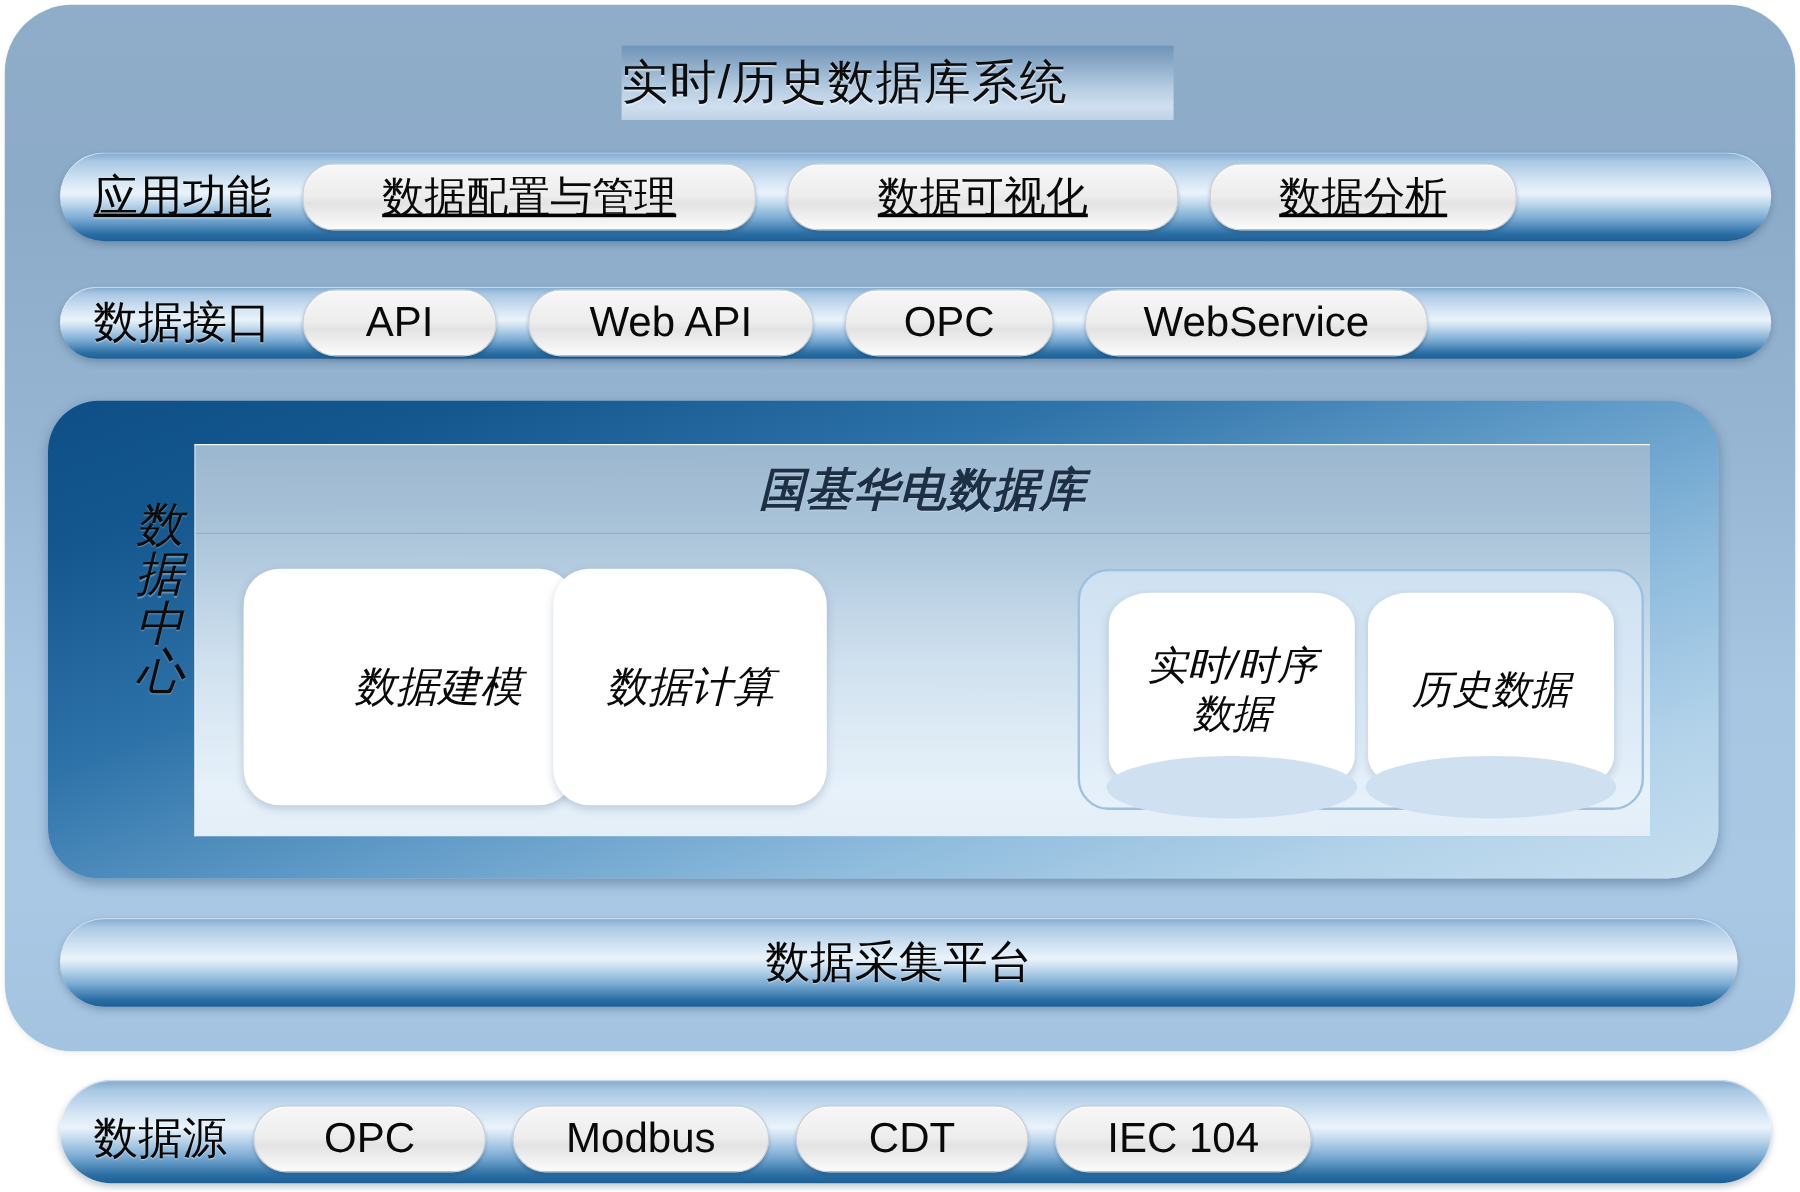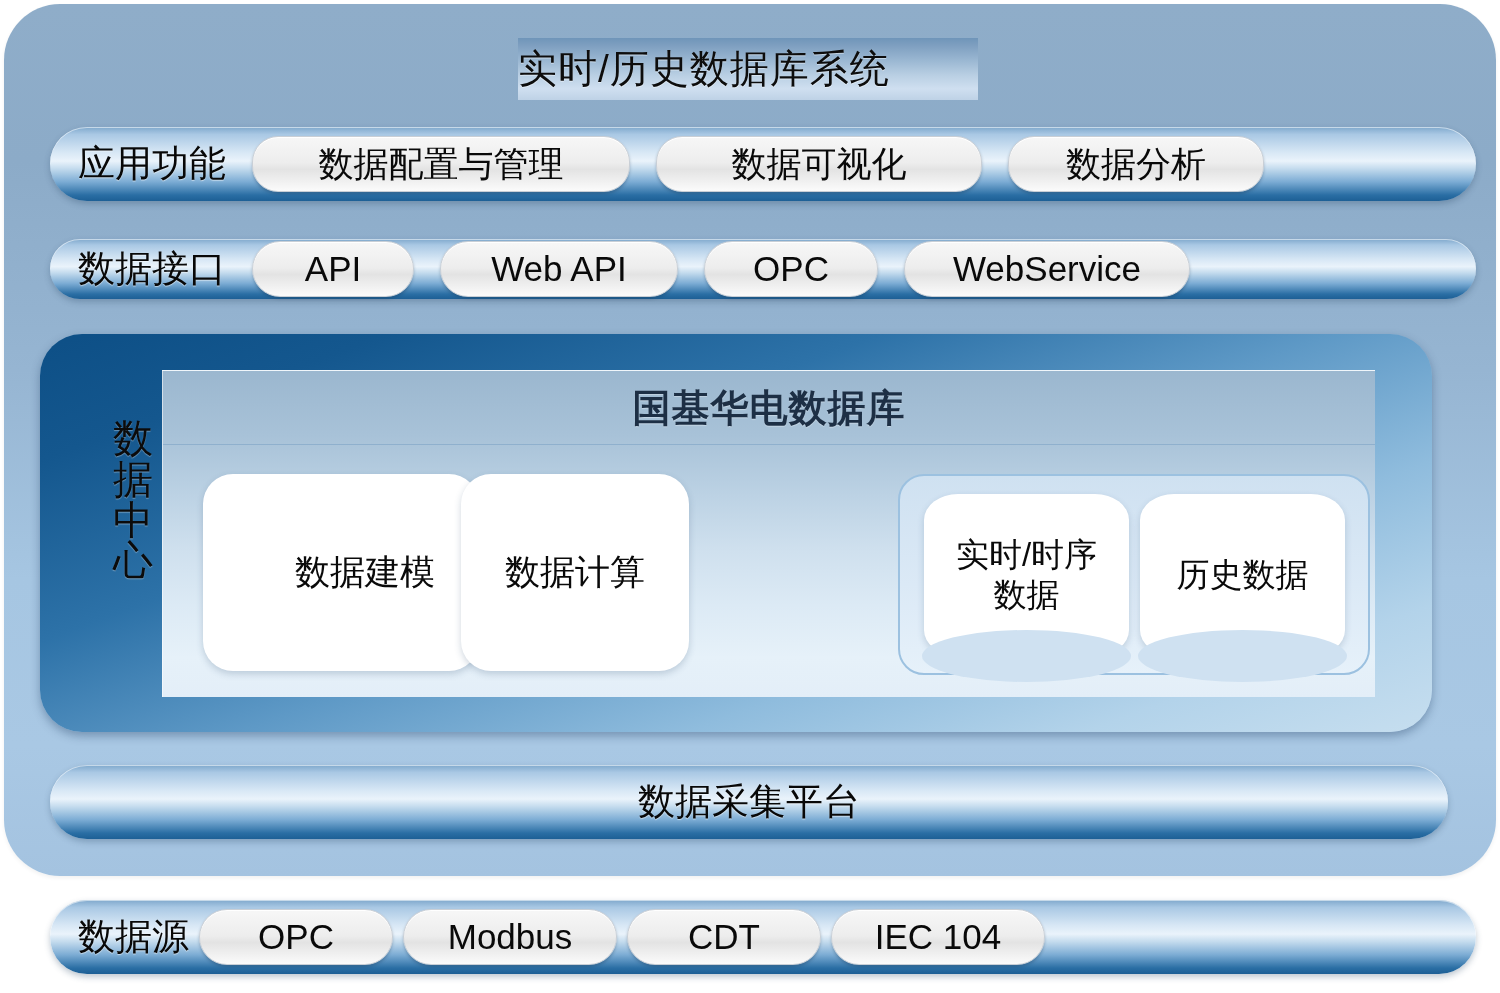--- a/index.html
+++ b/index.html
@@ -92,20 +92,21 @@
     border-radius:42px;
     background:linear-gradient(160deg,
         #0d4f86 0%,
         #14578e 14%,
         #2d72a8 34%,
         #5e99c6 52%,
         #8fbcdd 70%,
         #b3d3ea 86%,
         #c6deef 100%);
     box-shadow:0 4px 10px rgba(20,50,85,.35);
+    font-style:italic;
   }
   #dc-label{
     position:absolute;
     left:62px; top:84px;
     width:62px;
     font-size:40px; color:#0b0b0b;
     line-height:1.02;
     text-align:center;
     text-shadow:0 1px 1px rgba(255,255,255,.35);
     word-break:break-all;
@@ -188,21 +189,21 @@
 </style>
 </head>
 <body>
 
 <div id="outer-panel"></div>
 
 <div id="title-plate">
   <span class="t">实时/历史数据库系统</span>
 </div>
 
-<div class="glossbar" id="row-app" style="left:50px; top:127px; width:1398px; height:74px; padding:0 0 0 28px; gap:26px;">
+<div class="glossbar" id="row-app" style="left:50px; top:127px; width:1398px; height:74px; padding:0 0 0 28px; gap:26px;text-decoration:underline;">
   <span class="bar-label">应用功能</span>
   <div class="chip rect" style="width:376px;height:54px;">
     <span>数据配置与管理</span>
   </div>
   <div class="chip rect" style="width:324px;height:54px;">
     <span>数据可视化</span>
   </div>
   <div class="chip rect" style="width:254px;height:54px;">
     <span>数据分析</span>
   </div>
@@ -252,21 +253,21 @@
         </span>
       </div>
     </div>
   </div>
 </div>
 
 <div class="glossbar" id="collect-bar" style="left:50px; top:765px; width:1398px; height:74px;">
   <span class="bar-label">数据采集平台</span>
 </div>
 
-<div class="glossbar" id="ds-bar" style="left:50px; top:900px; width:1398px; height:74px; padding:0 0 0 28px; gap:10px;">
+<div class="glossbar" id="ds-bar" style="left:50px; top:900px; width:1398px; height:74px; padding:12px 0 0 28px; gap:22px;">
   <span class="bar-label">数据源</span>
   <div class="chip round" style="width:192px;height:54px;">
     <span>OPC</span>
   </div>
   <div class="chip round" style="width:212px;height:54px;">
     <span>Modbus</span>
   </div>
   <div class="chip round" style="width:192px;height:54px;">
     <span>CDT</span>
   </div>

